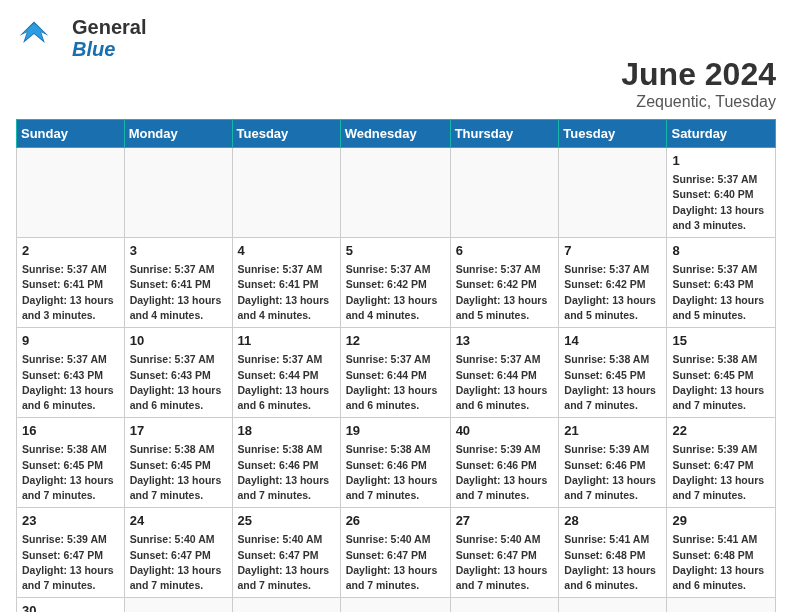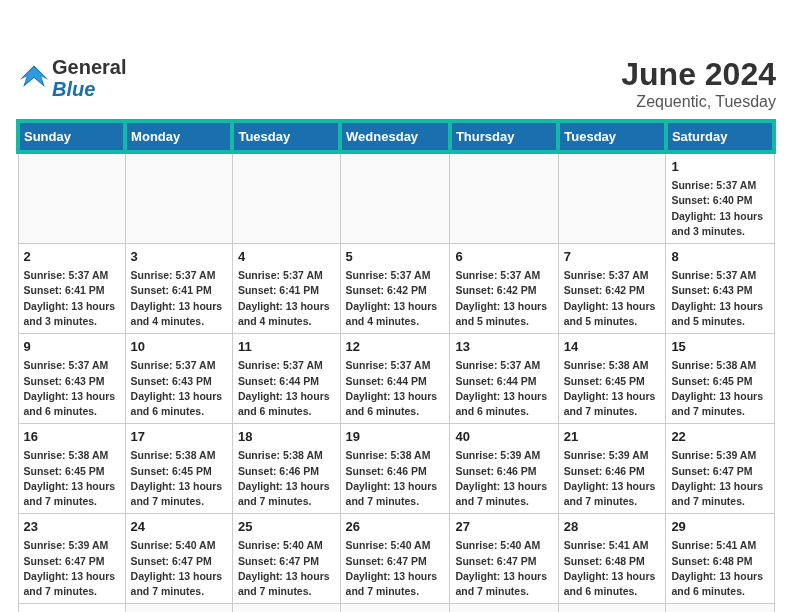--- a/index.html
+++ b/index.html
@@ -11,23 +11,21 @@
       padding: 16px;
     }
     .header {
       display: flex;
       justify-content: space-between;
       align-items: flex-start;
       margin-bottom: 8px;
     }
     .logo {
       display: flex;
-      align-items: center;
-      gap: 0;
-      margin-top: 40px;
+      gap: 20px;
     }
     .logo-text {
       font-size: 20px;
       font-weight: bold;
       color: #333;
       line-height: 1.1;
     }
     .logo-text span {
       color: #1a6faf;
       font-style: italic;
@@ -55,21 +53,21 @@
       border-collapse: collapse;
       font-size: 11px;
     }
     thead tr th {
       background-color: #1a6faf;
       color: #fff;
       padding: 6px 4px;
       text-align: left;
       font-size: 13px;
       font-weight: bold;
-      border: 4px solid #14b8a6;
+      border: 1px solid #14b8a6;
     }
     tbody tr td {
       border: 1px solid #ccc;
       vertical-align: top;
       padding: 4px 5px;
       width: 113px;
       min-height: 70px;
       color: #333;
       line-height: 1.4;
     }

